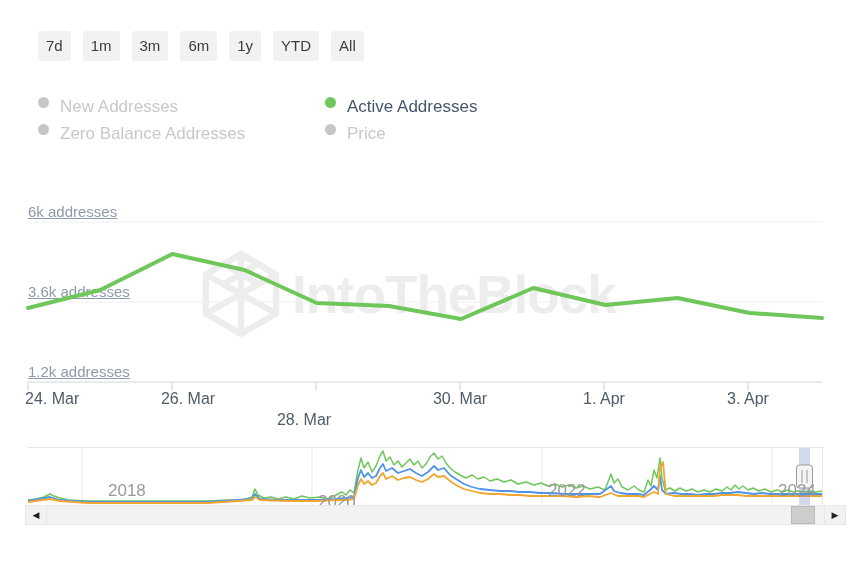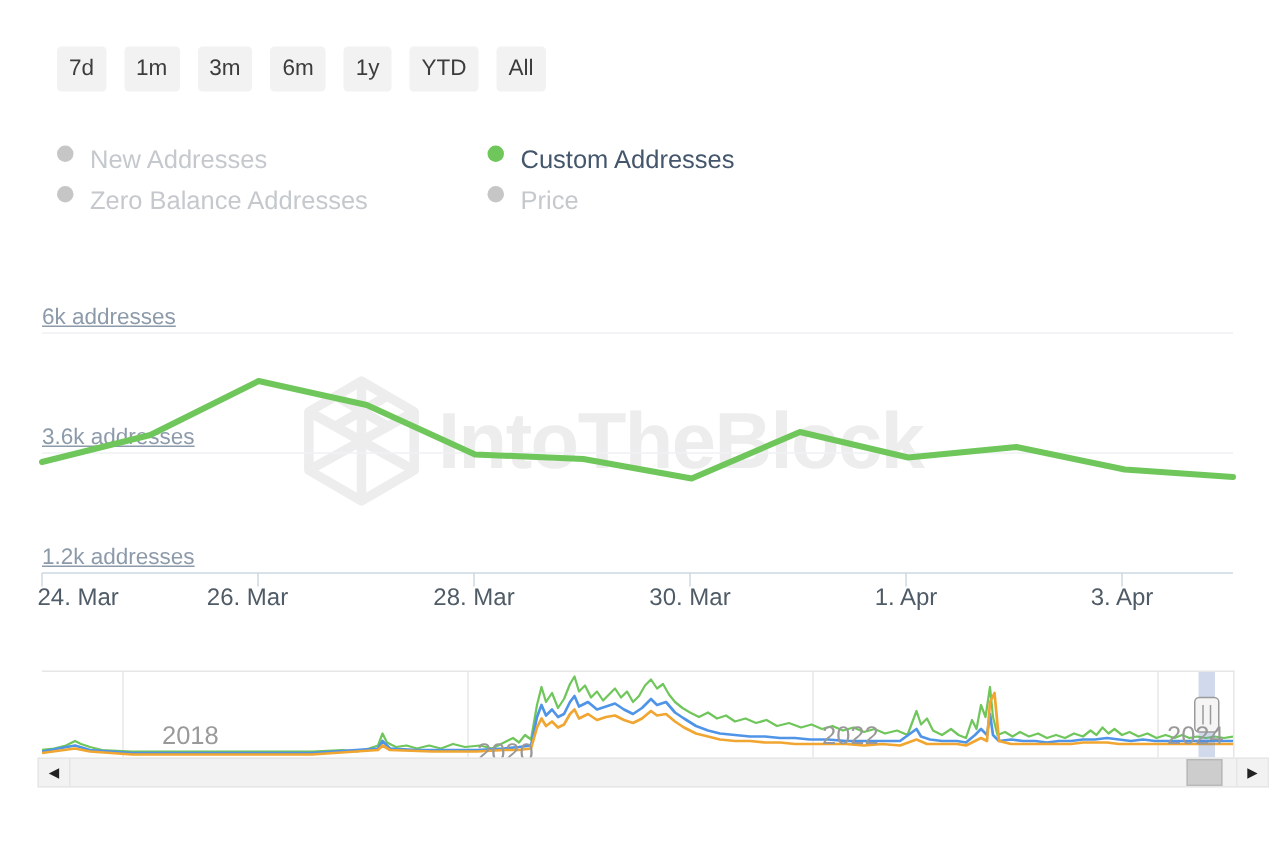--- a/index.html
+++ b/index.html
@@ -72,21 +72,21 @@
           <span class="legend-label">New Addresses</span>
         </div>
         <div class="legend-item off">
           <span class="legend-dot"></span>
           <span class="legend-label">Zero Balance Addresses</span>
         </div>
       </div>
     <div class="legend-col" id="legend-col-2">
         <div class="legend-item on">
           <span class="legend-dot"></span>
-          <span class="legend-label">Custom Addresses</span>
+          <span class="legend-label">Active Addresses</span>
         </div>
         <div class="legend-item off">
           <span class="legend-dot"></span>
           <span class="legend-label">Price</span>
         </div>
       </div>
   </div>
 
   <div id="watermark">
     <svg id="wm-logo" width="78" height="88" viewBox="0 0 80 88">
@@ -111,22 +111,22 @@
       <line x1="28" y1="182" x2="28" y2="191" stroke="#cdd7e2" stroke-width="1"></line>
       <line x1="172" y1="182" x2="172" y2="191" stroke="#cdd7e2" stroke-width="1"></line>
       <line x1="316" y1="182" x2="316" y2="191" stroke="#cdd7e2" stroke-width="1"></line>
       <line x1="460" y1="182" x2="460" y2="191" stroke="#cdd7e2" stroke-width="1"></line>
       <line x1="604" y1="182" x2="604" y2="191" stroke="#cdd7e2" stroke-width="1"></line>
       <line x1="748" y1="182" x2="748" y2="191" stroke="#cdd7e2" stroke-width="1"></line>
       <polyline points="28.0,108.0 100.2,90.0 172.4,54.0 244.5,70.0 316.7,103.0 388.9,106.0 461.1,119.0 533.3,88.0 605.5,105.0 677.6,98.0 749.8,113.0 822.0,118.0" fill="none" stroke="#6fc65a" stroke-width="4" stroke-linejoin="round" stroke-linecap="round"></polyline>
     </svg>
   <div id="xlabels">
       <span class="xlabel first" style="left: 25px;">24. Mar</span>
-      <span class="xlabel" style="left: 165px;">26. Mar</span>
-      <span class="xlabel" style="left: 316px;">28. Mar</span>
+      <span class="xlabel" style="left: 188px;">26. Mar</span>
+      <span class="xlabel" style="left: 304px; margin-top: 21px;">28. Mar</span>
       <span class="xlabel" style="left: 460px;">30. Mar</span>
       <span class="xlabel" style="left: 604px;">1. Apr</span>
       <span class="xlabel" style="left: 748px;">3. Apr</span>
     </div>
 
   <div id="navigator">
     <svg id="nav-svg" width="794" height="57" viewBox="0 0 794 57">
         <line x1="54" y1="0" x2="54" y2="57" stroke="#e7e7e7" stroke-width="1"></line>
         <line x1="284" y1="0" x2="284" y2="57" stroke="#e7e7e7" stroke-width="1"></line>
         <line x1="514" y1="0" x2="514" y2="57" stroke="#e7e7e7" stroke-width="1"></line>

